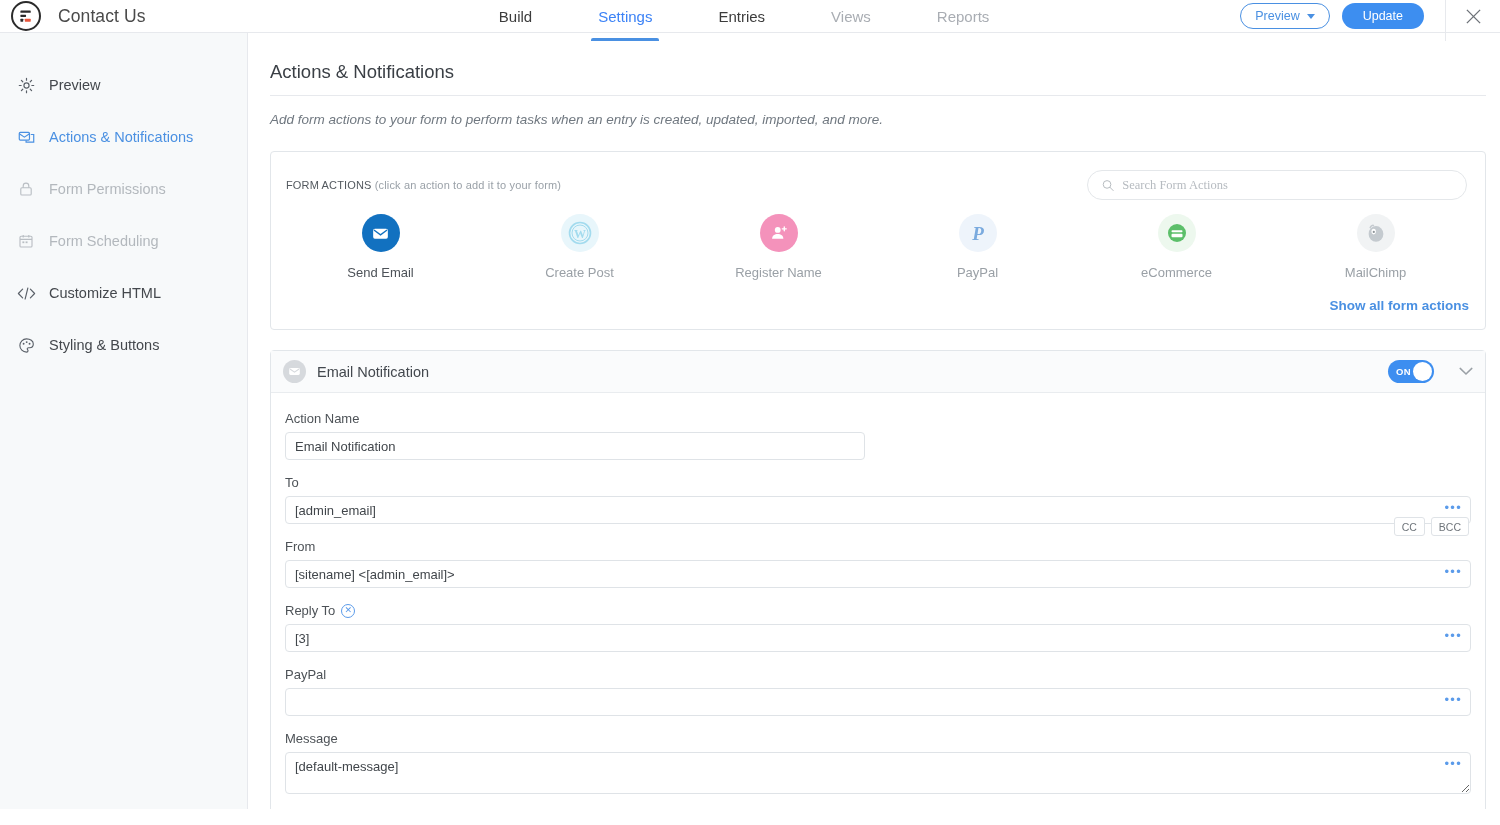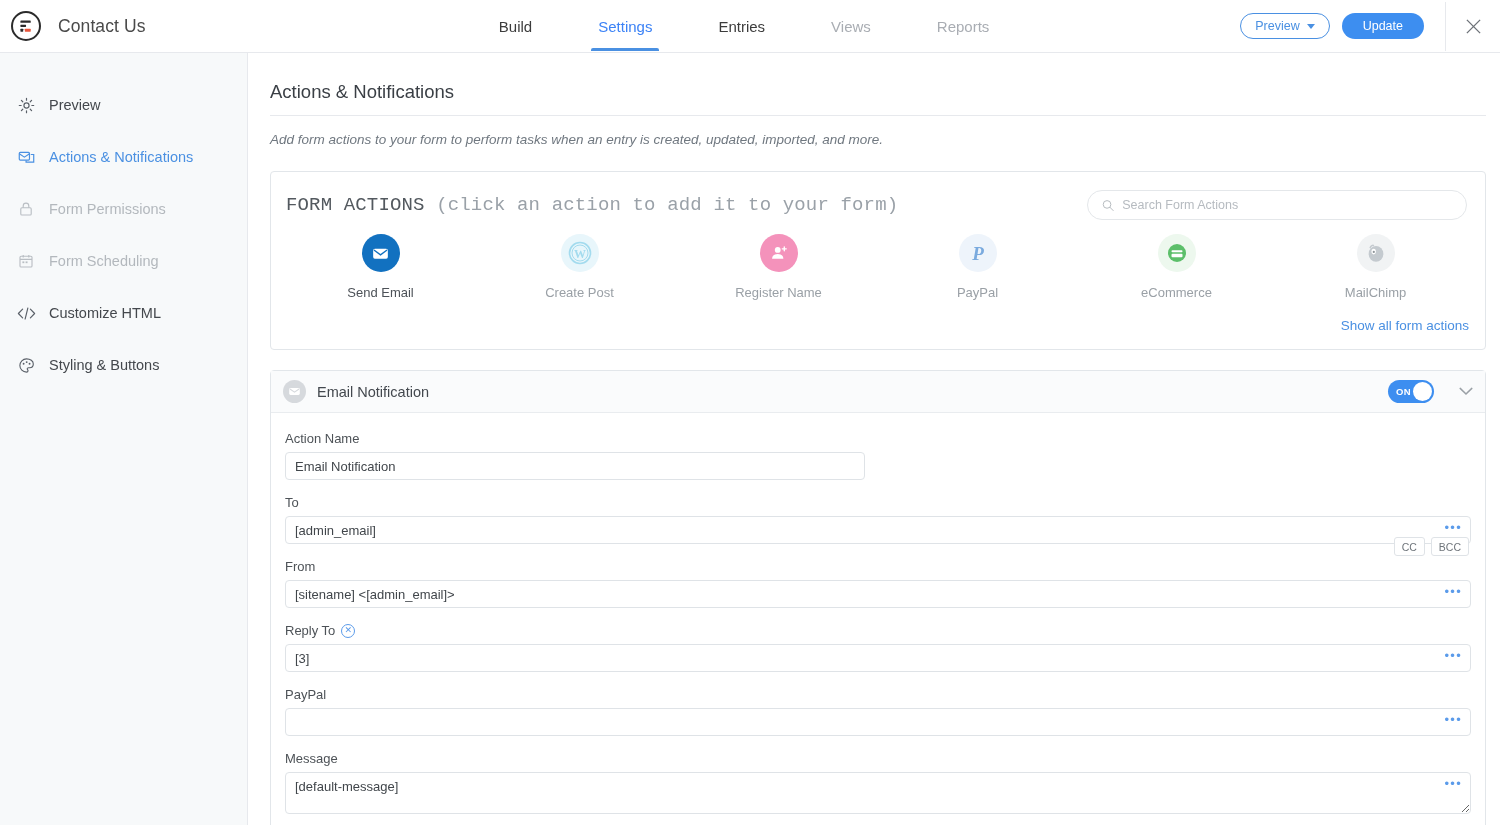--- a/index.html
+++ b/index.html
@@ -7,21 +7,21 @@
     width: 1500px; height: 825px;
     background: #ffffff;
     font-family: "Liberation Sans", sans-serif;
     color: #3d4852;
     overflow: hidden;
   }
 
   
   .topbar {
     position: relative;
-    height: 53px;
+    height: 33px;
     background: #ffffff;
     border-bottom: 1px solid #e7e9ed;
     display: flex;
     align-items: center;
   }
   .brand {
     display: flex; align-items: center;
     padding-left: 11px;
     width: 248px;
     flex: none;
@@ -153,37 +153,37 @@
   .card {
     margin-top: 24px;
     border: 1px solid #e2e6ea;
     border-radius: 4px;
     background: #fff;
   }
   .fa-head {
     display: flex; align-items: center; justify-content: space-between;
     padding: 18px 18px 0 15px;
   }
-  .fa-title { font-size: 19px; color: #6a7178; letter-spacing: .15px; font-family: Liberation Mono, monospace; }
+  .fa-title { font-size: 11px; color: #6a7178; letter-spacing: .15px; }
   .fa-title b { color: #53595f; font-weight: normal; }
   .fa-title span.hint { color: #9aa1a8; }
   .search-box {
     width: 380px; height: 30px;
     border: 1px solid #e4e7ea;
     border-radius: 15px;
     display: flex; align-items: center;
     gap: 8px; padding: 0 14px;
     background: #fff;
   }
   .search-box input {
     border: none; outline: none;
     font-size: 12.5px;
     color: #555;
     width: 100%;
-    font-family: Liberation Sans, sans-serif;
+    font-family: Liberation Serif, serif;
   }
   .search-box input::placeholder { color: #b6bbc0; }
 
   .fa-grid {
     display: grid;
     grid-template-columns: repeat(6, 1fr);
     padding: 14px 10px 2px 10px;
   }
   .fa-item {
     display: flex; flex-direction: column; align-items: center;
@@ -192,20 +192,21 @@
   .fa-badge {
     width: 38px; height: 38px; border-radius: 50%;
     display: flex; align-items: center; justify-content: center;
     flex: none;
   }
   .fa-label { font-size: 13px; color: #4d5258; }
   .fa-item.dim .fa-label { color: #9aa0a6; }
   .fa-foot {
     text-align: right;
     padding: 14px 16px 15px 0;
+    font-weight: bold;
   }
   .fa-foot a { color: #4a90e2; font-size: 13.5px; text-decoration: none; cursor: pointer; }
 
   
   .panel {
     margin-top: 20px;
     border: 1px solid #e2e6ea;
     border-radius: 4px;
     background: #fff;
   }

